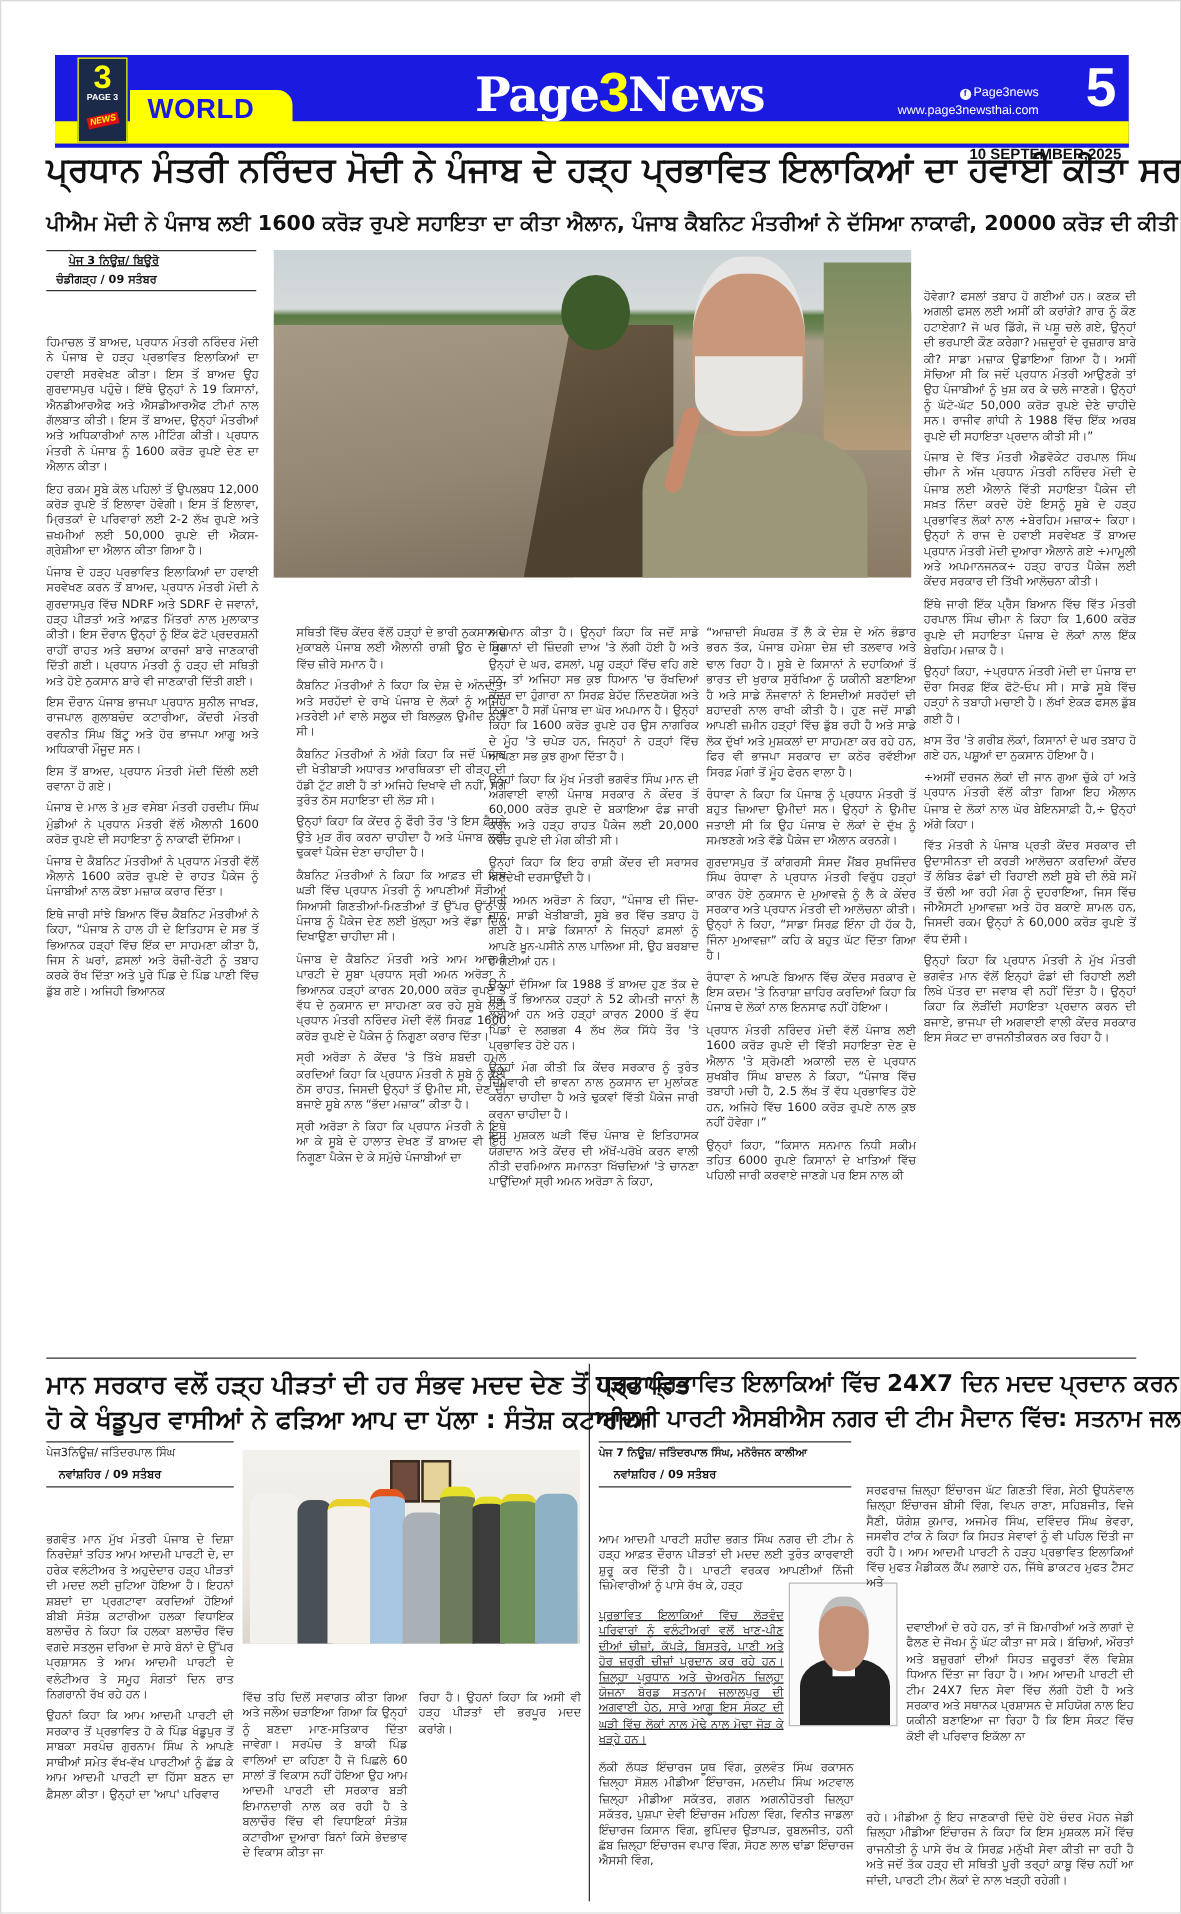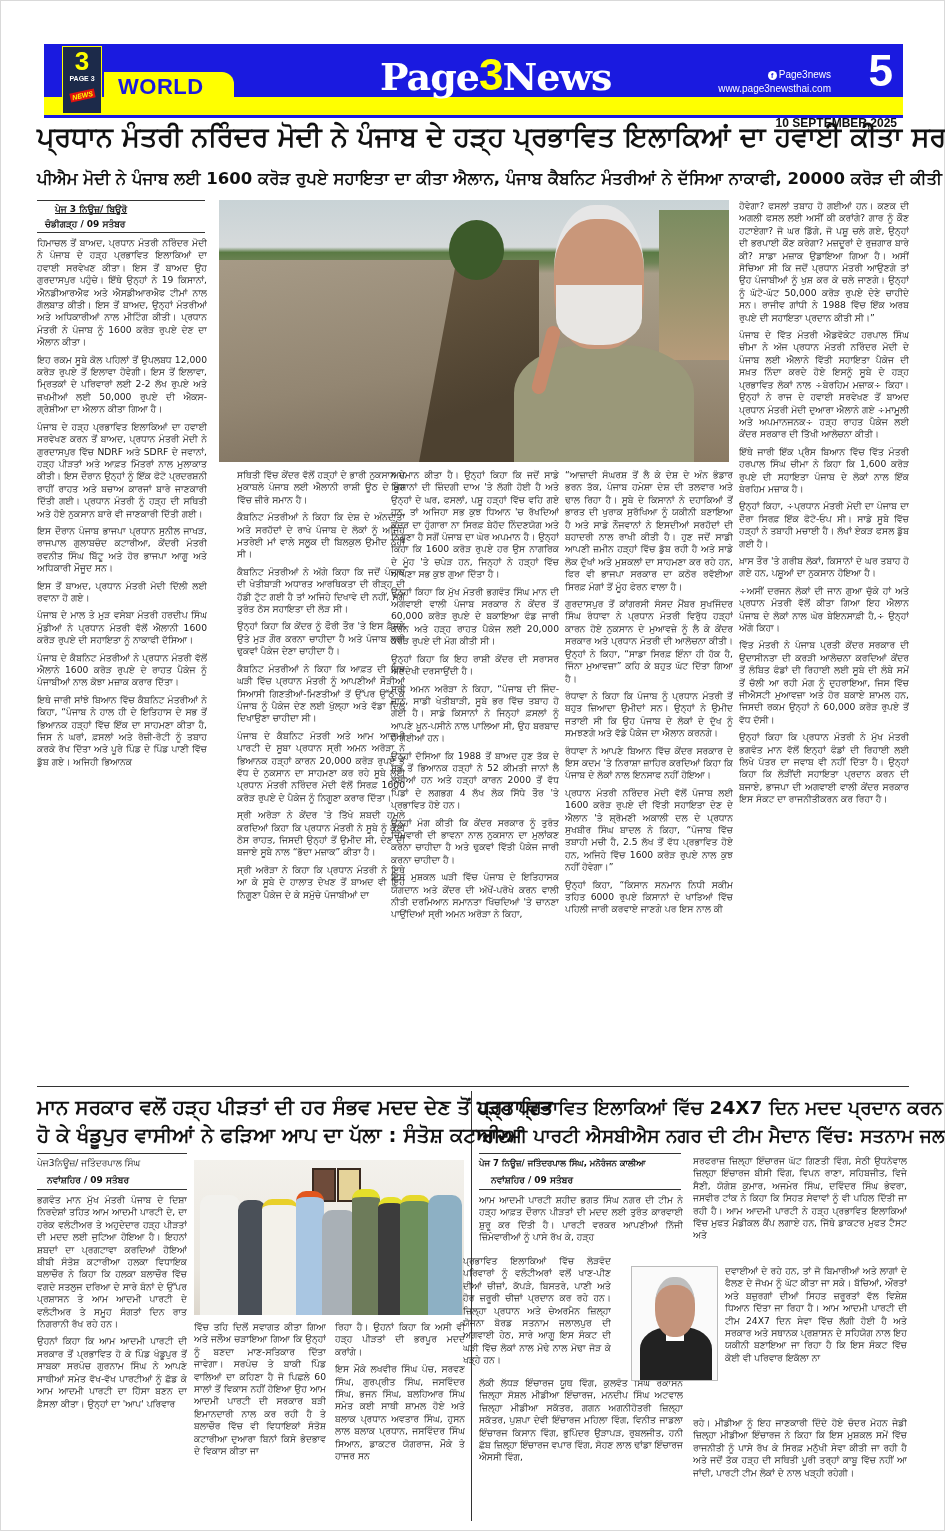--- a/index.html
+++ b/index.html
@@ -20,21 +20,21 @@
   .fb{position:absolute;right:72px;top:25px;color:#fff;font:10px "Liberation Sans",sans-serif;}
   .fb .fbicon{display:inline-block;width:9px;height:9px;border-radius:50%;background:#fff;color:#1a1ae0;font:bold 7px "Liberation Sans",sans-serif;text-align:center;line-height:9px;margin-right:2px;}
   .web{position:absolute;right:72px;top:39px;color:#fff;font:10px "Liberation Sans",sans-serif;}
   .pno{position:absolute;right:10px;top:2px;color:#fff;font:bold 44px "Liberation Sans",sans-serif;}
   .date{position:absolute;right:6px;top:55px;color:#111;font:bold 12px "Liberation Sans",sans-serif;margin-top:17px;}
   
   .h1{position:absolute;left:36px;top:120px;width:872px;text-align:center;font:bold 27px "DejaVu Sans",sans-serif;color:#111;letter-spacing:0px;white-space:nowrap;}
   .h2{position:absolute;left:36px;top:168px;width:872px;text-align:center;font:bold 16.5px "DejaVu Sans",sans-serif;color:#111;white-space:nowrap;}
   .rule{position:absolute;height:1px;background:#333;}
   .byline{position:absolute;font:bold 9px "DejaVu Sans",sans-serif;color:#111;}
-  .col{position:absolute;font:9.2px/12.4px "DejaVu Sans",sans-serif;color:#1a1a1a;text-align:justify;}
+  .col{position:absolute;font:9.2px/12.4px "DejaVu Sans",sans-serif;color:#1a1a1a;text-align:justify;margin-top:32px;}
   .col p{margin:0 0 5px 0;}
   .photo{position:absolute;overflow:hidden;}
   .ph-main{left:218px;top:199px;width:510px;height:262px;background:linear-gradient(180deg,#c9d3d6 0%,#d6dadb 18%,#5a7a44 20%,#6f8456 24%,#a89d88 28%,#9d907b 60%,#8a7a63 100%);}
   .ph-main .river{position:absolute;left:0;top:60px;width:240px;height:202px;background:linear-gradient(170deg,#a69a86,#938672 60%,#7d705e);}
   .ph-main .bank{position:absolute;left:170px;top:60px;width:150px;height:202px;background:linear-gradient(160deg,#6c5b43,#4d4130 70%);clip-path:polygon(45% 0,100% 0,100% 100%,20% 100%);}
   .ph-main .tree{position:absolute;left:230px;top:20px;width:55px;height:60px;border-radius:50%;background:#3c5a2a;}
   .ph-main .man{position:absolute;left:275px;top:5px;width:220px;height:257px;}
   .man .head{position:absolute;left:60px;top:0;width:90px;height:130px;border-radius:45% 45% 40% 40%;background:#c9977a;border-top:14px solid #e6e6e6;}
   .man .beard{position:absolute;left:62px;top:80px;width:86px;height:60px;border-radius:0 0 45% 45%;background:#e8e6e3;}
   .man .vest{position:absolute;left:20px;top:140px;width:180px;height:120px;border-radius:40% 40% 0 0;background:#9a9879;}
@@ -118,22 +118,22 @@
     <p>ਅਪਮਾਨ ਕੀਤਾ ਹੈ। ਉਨ੍ਹਾਂ ਕਿਹਾ ਕਿ ਜਦੋਂ ਸਾਡੇ ਕਿਸਾਨਾਂ ਦੀ ਜ਼ਿੰਦਗੀ ਦਾਅ 'ਤੇ ਲੱਗੀ ਹੋਈ ਹੈ ਅਤੇ ਉਨ੍ਹਾਂ ਦੇ ਘਰ, ਫਸਲਾਂ, ਪਸ਼ੂ ਹੜ੍ਹਾਂ ਵਿੱਚ ਵਹਿ ਗਏ ਹਨ, ਤਾਂ ਅਜਿਹਾ ਸਭ ਕੁਝ ਧਿਆਨ 'ਚ ਰੱਖਦਿਆਂ ਕੇਂਦਰ ਦਾ ਹੁੰਗਾਰਾ ਨਾ ਸਿਰਫ਼ ਬੇਹੱਦ ਨਿੰਦਣਯੋਗ ਅਤੇ ਨਿਗੂਣਾ ਹੈ ਸਗੋਂ ਪੰਜਾਬ ਦਾ ਘੋਰ ਅਪਮਾਨ ਹੈ। ਉਨ੍ਹਾਂ ਕਿਹਾ ਕਿ 1600 ਕਰੋੜ ਰੁਪਏ ਹਰ ਉਸ ਨਾਗਰਿਕ ਦੇ ਮੂੰਹ 'ਤੇ ਚਪੇੜ ਹਨ, ਜਿਨ੍ਹਾਂ ਨੇ ਹੜ੍ਹਾਂ ਵਿੱਚ ਆਪਣਾ ਸਭ ਕੁਝ ਗੁਆ ਦਿੱਤਾ ਹੈ।</p>
     <p>ਉਨ੍ਹਾਂ ਕਿਹਾ ਕਿ ਮੁੱਖ ਮੰਤਰੀ ਭਗਵੰਤ ਸਿੰਘ ਮਾਨ ਦੀ ਅਗਵਾਈ ਵਾਲੀ ਪੰਜਾਬ ਸਰਕਾਰ ਨੇ ਕੇਂਦਰ ਤੋਂ 60,000 ਕਰੋੜ ਰੁਪਏ ਦੇ ਬਕਾਇਆ ਫੰਡ ਜਾਰੀ ਕਰਨ ਅਤੇ ਹੜ੍ਹ ਰਾਹਤ ਪੈਕੇਜ ਲਈ 20,000 ਕਰੋੜ ਰੁਪਏ ਦੀ ਮੰਗ ਕੀਤੀ ਸੀ।</p>
     <p>ਉਨ੍ਹਾਂ ਕਿਹਾ ਕਿ ਇਹ ਰਾਸ਼ੀ ਕੇਂਦਰ ਦੀ ਸਰਾਸਰ ਅਣਦੇਖੀ ਦਰਸਾਉਂਦੀ ਹੈ।</p>
     <p>ਸ੍ਰੀ ਅਮਨ ਅਰੋੜਾ ਨੇ ਕਿਹਾ, “ਪੰਜਾਬ ਦੀ ਜਿੰਦ-ਜਾਨ, ਸਾਡੀ ਖੇਤੀਬਾੜੀ, ਸੂਬੇ ਭਰ ਵਿੱਚ ਤਬਾਹ ਹੋ ਗਈ ਹੈ। ਸਾਡੇ ਕਿਸਾਨਾਂ ਨੇ ਜਿਨ੍ਹਾਂ ਫ਼ਸਲਾਂ ਨੂੰ ਆਪਣੇ ਖ਼ੂਨ-ਪਸੀਨੇ ਨਾਲ ਪਾਲਿਆ ਸੀ, ਉਹ ਬਰਬਾਦ ਹੋ ਗਈਆਂ ਹਨ।</p>
     <p>ਉਨ੍ਹਾਂ ਦੱਸਿਆ ਕਿ 1988 ਤੋਂ ਬਾਅਦ ਹੁਣ ਤੱਕ ਦੇ ਸਭ ਤੋਂ ਭਿਆਨਕ ਹੜ੍ਹਾਂ ਨੇ 52 ਕੀਮਤੀ ਜਾਨਾਂ ਲੈ ਲਈਆਂ ਹਨ ਅਤੇ ਹੜ੍ਹਾਂ ਕਾਰਨ 2000 ਤੋਂ ਵੱਧ ਪਿੰਡਾਂ ਦੇ ਲਗਭਗ 4 ਲੱਖ ਲੋਕ ਸਿੱਧੇ ਤੌਰ 'ਤੇ ਪ੍ਰਭਾਵਿਤ ਹੋਏ ਹਨ।</p>
     <p>ਉਨ੍ਹਾਂ ਮੰਗ ਕੀਤੀ ਕਿ ਕੇਂਦਰ ਸਰਕਾਰ ਨੂੰ ਤੁਰੰਤ ਜ਼ਿੰਮੇਵਾਰੀ ਦੀ ਭਾਵਨਾ ਨਾਲ ਨੁਕਸਾਨ ਦਾ ਮੁਲਾਂਕਣ ਕਰਨਾ ਚਾਹੀਦਾ ਹੈ ਅਤੇ ਢੁਕਵਾਂ ਵਿੱਤੀ ਪੈਕੇਜ ਜਾਰੀ ਕਰਨਾ ਚਾਹੀਦਾ ਹੈ।</p>
     <p>ਇਸ ਮੁਸ਼ਕਲ ਘੜੀ ਵਿੱਚ ਪੰਜਾਬ ਦੇ ਇਤਿਹਾਸਕ ਯੋਗਦਾਨ ਅਤੇ ਕੇਂਦਰ ਦੀ ਅੱਖੋਂ-ਪਰੋਖੇ ਕਰਨ ਵਾਲੀ ਨੀਤੀ ਦਰਮਿਆਨ ਸਮਾਨਤਾ ਖਿੱਚਦਿਆਂ 'ਤੇ ਚਾਨਣਾ ਪਾਉਂਦਿਆਂ ਸ੍ਰੀ ਅਮਨ ਅਰੋੜਾ ਨੇ ਕਿਹਾ,</p>
   </div>
   <div class="col" style="left:564px;top:468px;width:168px;height:610px;overflow:hidden;">
     <p>“ਆਜ਼ਾਦੀ ਸੰਘਰਸ਼ ਤੋਂ ਲੈ ਕੇ ਦੇਸ਼ ਦੇ ਅੰਨ ਭੰਡਾਰ ਭਰਨ ਤੱਕ, ਪੰਜਾਬ ਹਮੇਸ਼ਾ ਦੇਸ਼ ਦੀ ਤਲਵਾਰ ਅਤੇ ਢਾਲ ਰਿਹਾ ਹੈ। ਸੂਬੇ ਦੇ ਕਿਸਾਨਾਂ ਨੇ ਦਹਾਕਿਆਂ ਤੋਂ ਭਾਰਤ ਦੀ ਖੁਰਾਕ ਸੁਰੱਖਿਆ ਨੂੰ ਯਕੀਨੀ ਬਣਾਇਆ ਹੈ ਅਤੇ ਸਾਡੇ ਨੌਜਵਾਨਾਂ ਨੇ ਇਸਦੀਆਂ ਸਰਹੱਦਾਂ ਦੀ ਬਹਾਦਰੀ ਨਾਲ ਰਾਖੀ ਕੀਤੀ ਹੈ। ਹੁਣ ਜਦੋਂ ਸਾਡੀ ਆਪਣੀ ਜ਼ਮੀਨ ਹੜ੍ਹਾਂ ਵਿੱਚ ਡੁੱਬ ਰਹੀ ਹੈ ਅਤੇ ਸਾਡੇ ਲੋਕ ਦੁੱਖਾਂ ਅਤੇ ਮੁਸ਼ਕਲਾਂ ਦਾ ਸਾਹਮਣਾ ਕਰ ਰਹੇ ਹਨ, ਫਿਰ ਵੀ ਭਾਜਪਾ ਸਰਕਾਰ ਦਾ ਕਠੋਰ ਰਵੱਈਆ ਸਿਰਫ਼ ਮੰਗਾਂ ਤੋਂ ਮੂੰਹ ਫੇਰਨ ਵਾਲਾ ਹੈ।</p>
+    <p>ਰੰਧਾਵਾ ਨੇ ਕਿਹਾ ਕਿ ਪੰਜਾਬ ਨੂੰ ਪ੍ਰਧਾਨ ਮੰਤਰੀ ਤੋਂ ਬਹੁਤ ਜ਼ਿਆਦਾ ਉਮੀਦਾਂ ਸਨ। ਉਨ੍ਹਾਂ ਨੇ ਉਮੀਦ ਜਤਾਈ ਸੀ ਕਿ ਉਹ ਪੰਜਾਬ ਦੇ ਲੋਕਾਂ ਦੇ ਦੁੱਖ ਨੂੰ ਸਮਝਣਗੇ ਅਤੇ ਵੱਡੇ ਪੈਕੇਜ ਦਾ ਐਲਾਨ ਕਰਨਗੇ।</p>
     <p>ਗੁਰਦਾਸਪੁਰ ਤੋਂ ਕਾਂਗਰਸੀ ਸੰਸਦ ਮੈਂਬਰ ਸੁਖਜਿੰਦਰ ਸਿੰਘ ਰੰਧਾਵਾ ਨੇ ਪ੍ਰਧਾਨ ਮੰਤਰੀ ਵਿਰੁੱਧ ਹੜ੍ਹਾਂ ਕਾਰਨ ਹੋਏ ਨੁਕਸਾਨ ਦੇ ਮੁਆਵਜ਼ੇ ਨੂੰ ਲੈ ਕੇ ਕੇਂਦਰ ਸਰਕਾਰ ਅਤੇ ਪ੍ਰਧਾਨ ਮੰਤਰੀ ਦੀ ਆਲੋਚਨਾ ਕੀਤੀ। ਉਨ੍ਹਾਂ ਨੇ ਕਿਹਾ, “ਸਾਡਾ ਸਿਰਫ਼ ਇੰਨਾ ਹੀ ਹੱਕ ਹੈ, ਜਿੰਨਾ ਮੁਆਵਜ਼ਾ” ਕਹਿ ਕੇ ਬਹੁਤ ਘੱਟ ਦਿੱਤਾ ਗਿਆ ਹੈ।</p>
-    <p>ਰੰਧਾਵਾ ਨੇ ਕਿਹਾ ਕਿ ਪੰਜਾਬ ਨੂੰ ਪ੍ਰਧਾਨ ਮੰਤਰੀ ਤੋਂ ਬਹੁਤ ਜ਼ਿਆਦਾ ਉਮੀਦਾਂ ਸਨ। ਉਨ੍ਹਾਂ ਨੇ ਉਮੀਦ ਜਤਾਈ ਸੀ ਕਿ ਉਹ ਪੰਜਾਬ ਦੇ ਲੋਕਾਂ ਦੇ ਦੁੱਖ ਨੂੰ ਸਮਝਣਗੇ ਅਤੇ ਵੱਡੇ ਪੈਕੇਜ ਦਾ ਐਲਾਨ ਕਰਨਗੇ।</p>
     <p>ਰੰਧਾਵਾ ਨੇ ਆਪਣੇ ਬਿਆਨ ਵਿੱਚ ਕੇਂਦਰ ਸਰਕਾਰ ਦੇ ਇਸ ਕਦਮ 'ਤੇ ਨਿਰਾਸ਼ਾ ਜ਼ਾਹਿਰ ਕਰਦਿਆਂ ਕਿਹਾ ਕਿ ਪੰਜਾਬ ਦੇ ਲੋਕਾਂ ਨਾਲ ਇਨਸਾਫ ਨਹੀਂ ਹੋਇਆ।</p>
     <p>ਪ੍ਰਧਾਨ ਮੰਤਰੀ ਨਰਿੰਦਰ ਮੋਦੀ ਵੱਲੋਂ ਪੰਜਾਬ ਲਈ 1600 ਕਰੋੜ ਰੁਪਏ ਦੀ ਵਿੱਤੀ ਸਹਾਇਤਾ ਦੇਣ ਦੇ ਐਲਾਨ 'ਤੇ ਸ਼੍ਰੋਮਣੀ ਅਕਾਲੀ ਦਲ ਦੇ ਪ੍ਰਧਾਨ ਸੁਖਬੀਰ ਸਿੰਘ ਬਾਦਲ ਨੇ ਕਿਹਾ, “ਪੰਜਾਬ ਵਿੱਚ ਤਬਾਹੀ ਮਚੀ ਹੈ, 2.5 ਲੱਖ ਤੋਂ ਵੱਧ ਪ੍ਰਭਾਵਿਤ ਹੋਏ ਹਨ, ਅਜਿਹੇ ਵਿੱਚ 1600 ਕਰੋੜ ਰੁਪਏ ਨਾਲ ਕੁਝ ਨਹੀਂ ਹੋਵੇਗਾ।”</p>
     <p>ਉਨ੍ਹਾਂ ਕਿਹਾ, “ਕਿਸਾਨ ਸਨਮਾਨ ਨਿਧੀ ਸਕੀਮ ਤਹਿਤ 6000 ਰੁਪਏ ਕਿਸਾਨਾਂ ਦੇ ਖਾਤਿਆਂ ਵਿੱਚ ਪਹਿਲੀ ਜਾਰੀ ਕਰਵਾਏ ਜਾਣਗੇ ਪਰ ਇਸ ਨਾਲ ਕੀ</p>
   </div>
   <div class="col" style="left:738px;top:199px;width:170px;height:879px;overflow:hidden;">
     <p>ਹੋਵੇਗਾ? ਫਸਲਾਂ ਤਬਾਹ ਹੋ ਗਈਆਂ ਹਨ। ਕਣਕ ਦੀ ਅਗਲੀ ਫਸਲ ਲਈ ਅਸੀਂ ਕੀ ਕਰਾਂਗੇ? ਗਾਰ ਨੂੰ ਕੌਣ ਹਟਾਏਗਾ? ਜੋ ਘਰ ਡਿੱਗੇ, ਜੋ ਪਸ਼ੂ ਚਲੇ ਗਏ, ਉਨ੍ਹਾਂ ਦੀ ਭਰਪਾਈ ਕੌਣ ਕਰੇਗਾ? ਮਜ਼ਦੂਰਾਂ ਦੇ ਰੁਜ਼ਗਾਰ ਬਾਰੇ ਕੀ? ਸਾਡਾ ਮਜ਼ਾਕ ਉਡਾਇਆ ਗਿਆ ਹੈ। ਅਸੀਂ ਸੋਚਿਆ ਸੀ ਕਿ ਜਦੋਂ ਪ੍ਰਧਾਨ ਮੰਤਰੀ ਆਉਣਗੇ ਤਾਂ ਉਹ ਪੰਜਾਬੀਆਂ ਨੂੰ ਖੁਸ਼ ਕਰ ਕੇ ਚਲੇ ਜਾਣਗੇ। ਉਨ੍ਹਾਂ ਨੂੰ ਘੱਟੋ-ਘੱਟ 50,000 ਕਰੋੜ ਰੁਪਏ ਦੇਣੇ ਚਾਹੀਦੇ ਸਨ। ਰਾਜੀਵ ਗਾਂਧੀ ਨੇ 1988 ਵਿੱਚ ਇੱਕ ਅਰਬ ਰੁਪਏ ਦੀ ਸਹਾਇਤਾ ਪ੍ਰਦਾਨ ਕੀਤੀ ਸੀ।”</p>
     <p>ਪੰਜਾਬ ਦੇ ਵਿੱਤ ਮੰਤਰੀ ਐਡਵੋਕੇਟ ਹਰਪਾਲ ਸਿੰਘ ਚੀਮਾ ਨੇ ਅੱਜ ਪ੍ਰਧਾਨ ਮੰਤਰੀ ਨਰਿੰਦਰ ਮੋਦੀ ਦੇ ਪੰਜਾਬ ਲਈ ਐਲਾਨੇ ਵਿੱਤੀ ਸਹਾਇਤਾ ਪੈਕੇਜ ਦੀ ਸਖ਼ਤ ਨਿੰਦਾ ਕਰਦੇ ਹੋਏ ਇਸਨੂੰ ਸੂਬੇ ਦੇ ਹੜ੍ਹ ਪ੍ਰਭਾਵਿਤ ਲੋਕਾਂ ਨਾਲ ÷ਬੇਰਹਿਮ ਮਜ਼ਾਕ÷ ਕਿਹਾ। ਉਨ੍ਹਾਂ ਨੇ ਰਾਜ ਦੇ ਹਵਾਈ ਸਰਵੇਖਣ ਤੋਂ ਬਾਅਦ ਪ੍ਰਧਾਨ ਮੰਤਰੀ ਮੋਦੀ ਦੁਆਰਾ ਐਲਾਨੇ ਗਏ ÷ਮਾਮੂਲੀ ਅਤੇ ਅਪਮਾਨਜਨਕ÷ ਹੜ੍ਹ ਰਾਹਤ ਪੈਕੇਜ ਲਈ ਕੇਂਦਰ ਸਰਕਾਰ ਦੀ ਤਿੱਖੀ ਆਲੋਚਨਾ ਕੀਤੀ।</p>
     <p>ਇੱਥੇ ਜਾਰੀ ਇੱਕ ਪ੍ਰੈਸ ਬਿਆਨ ਵਿੱਚ ਵਿੱਤ ਮੰਤਰੀ ਹਰਪਾਲ ਸਿੰਘ ਚੀਮਾ ਨੇ ਕਿਹਾ ਕਿ 1,600 ਕਰੋੜ ਰੁਪਏ ਦੀ ਸਹਾਇਤਾ ਪੰਜਾਬ ਦੇ ਲੋਕਾਂ ਨਾਲ ਇੱਕ ਬੇਰਹਿਮ ਮਜ਼ਾਕ ਹੈ।</p>
     <p>ਉਨ੍ਹਾਂ ਕਿਹਾ, ÷ਪ੍ਰਧਾਨ ਮੰਤਰੀ ਮੋਦੀ ਦਾ ਪੰਜਾਬ ਦਾ ਦੌਰਾ ਸਿਰਫ਼ ਇੱਕ ਫੋਟੋ-ਓਪ ਸੀ। ਸਾਡੇ ਸੂਬੇ ਵਿੱਚ ਹੜ੍ਹਾਂ ਨੇ ਤਬਾਹੀ ਮਚਾਈ ਹੈ। ਲੱਖਾਂ ਏਕੜ ਫਸਲ ਡੁੱਬ ਗਈ ਹੈ।</p>
     <p>ਖ਼ਾਸ ਤੌਰ 'ਤੇ ਗਰੀਬ ਲੋਕਾਂ, ਕਿਸਾਨਾਂ ਦੇ ਘਰ ਤਬਾਹ ਹੋ ਗਏ ਹਨ, ਪਸ਼ੂਆਂ ਦਾ ਨੁਕਸਾਨ ਹੋਇਆ ਹੈ।</p>
@@ -168,32 +168,31 @@
 
   <div class="col" style="left:36px;top:1193px;width:150px;height:330px;overflow:hidden;">
     <p>ਭਗਵੰਤ ਮਾਨ ਮੁੱਖ ਮੰਤਰੀ ਪੰਜਾਬ ਦੇ ਦਿਸ਼ਾ ਨਿਰਦੇਸ਼ਾਂ ਤਹਿਤ ਆਮ ਆਦਮੀ ਪਾਰਟੀ ਦੇ, ਦਾ ਹਰੇਕ ਵਲੰਟੀਅਰ ਤੇ ਅਹੁਦੇਦਾਰ ਹੜ੍ਹ ਪੀੜਤਾਂ ਦੀ ਮਦਦ ਲਈ ਜੁਟਿਆ ਹੋਇਆ ਹੈ। ਇਹਨਾਂ ਸ਼ਬਦਾਂ ਦਾ ਪ੍ਰਗਟਾਵਾ ਕਰਦਿਆਂ ਹੋਇਆਂ ਬੀਬੀ ਸੰਤੋਸ਼ ਕਟਾਰੀਆ ਹਲਕਾ ਵਿਧਾਇਕ ਬਲਾਚੌਰ ਨੇ ਕਿਹਾ ਕਿ ਹਲਕਾ ਬਲਾਚੌਰ ਵਿੱਚ ਵਗਦੇ ਸਤਲੁਜ ਦਰਿਆ ਦੇ ਸਾਰੇ ਬੰਨਾਂ ਦੇ ਉੱਪਰ ਪ੍ਰਸ਼ਾਸਨ ਤੇ ਆਮ ਆਦਮੀ ਪਾਰਟੀ ਦੇ ਵਲੰਟੀਅਰ ਤੇ ਸਮੂਹ ਸੰਗਤਾਂ ਦਿਨ ਰਾਤ ਨਿਗਰਾਨੀ ਰੱਖ ਰਹੇ ਹਨ।</p>
     <p>ਉਹਨਾਂ ਕਿਹਾ ਕਿ ਆਮ ਆਦਮੀ ਪਾਰਟੀ ਦੀ ਸਰਕਾਰ ਤੋਂ ਪ੍ਰਭਾਵਿਤ ਹੋ ਕੇ ਪਿੰਡ ਖੰਡੂਪੁਰ ਤੋਂ ਸਾਬਕਾ ਸਰਪੰਚ ਗੁਰਨਾਮ ਸਿੰਘ ਨੇ ਆਪਣੇ ਸਾਥੀਆਂ ਸਮੇਤ ਵੱਖ-ਵੱਖ ਪਾਰਟੀਆਂ ਨੂੰ ਛੱਡ ਕੇ ਆਮ ਆਦਮੀ ਪਾਰਟੀ ਦਾ ਹਿੱਸਾ ਬਣਨ ਦਾ ਫ਼ੈਸਲਾ ਕੀਤਾ। ਉਨ੍ਹਾਂ ਦਾ 'ਆਪ' ਪਰਿਵਾਰ</p>
   </div>
   <div class="col" style="left:193px;top:1320px;width:132px;height:200px;overflow:hidden;">
     <p>ਵਿੱਚ ਤਹਿ ਦਿਲੋਂ ਸਵਾਗਤ ਕੀਤਾ ਗਿਆ ਅਤੇ ਜਲੌਅ ਚੜਾਇਆ ਗਿਆ ਕਿ ਉਨ੍ਹਾਂ ਨੂੰ ਬਣਦਾ ਮਾਣ-ਸਤਿਕਾਰ ਦਿੱਤਾ ਜਾਵੇਗਾ। ਸਰਪੰਚ ਤੇ ਬਾਕੀ ਪਿੰਡ ਵਾਲਿਆਂ ਦਾ ਕਹਿਣਾ ਹੈ ਜੋ ਪਿਛਲੇ 60 ਸਾਲਾਂ ਤੋਂ ਵਿਕਾਸ ਨਹੀਂ ਹੋਇਆ ਉਹ ਆਮ ਆਦਮੀ ਪਾਰਟੀ ਦੀ ਸਰਕਾਰ ਬੜੀ ਇਮਾਨਦਾਰੀ ਨਾਲ ਕਰ ਰਹੀ ਹੈ ਤੇ ਬਲਾਚੌਰ ਵਿੱਚ ਵੀ ਵਿਧਾਇਕਾਂ ਸੰਤੋਸ਼ ਕਟਾਰੀਆ ਦੁਆਰਾ ਬਿਨਾਂ ਕਿਸੇ ਭੇਦਭਾਵ ਦੇ ਵਿਕਾਸ ਕੀਤਾ ਜਾ</p>
   </div>
   <div class="col" style="left:334px;top:1320px;width:130px;height:200px;overflow:hidden;">
     <p>ਰਿਹਾ ਹੈ। ਉਹਨਾਂ ਕਿਹਾ ਕਿ ਅਸੀ ਵੀ ਹੜ੍ਹ ਪੀੜਤਾਂ ਦੀ ਭਰਪੂਰ ਮਦਦ ਕਰਾਂਗੇ।</p>
-    <p>ਇਸ ਮੌਕੇ ਲਖਵੀਰ ਸਿੰਘ ਪੰਚ, ਸਰਵਣ ਸਿੰਘ, ਗੁਰਪ੍ਰੀਤ ਸਿੰਘ, ਜਸਵਿੰਦਰ ਸਿੰਘ, ਭਜਨ ਸਿੰਘ, ਬਲਹਿਆਰ ਸਿੰਘ ਸਮੇਤ ਕਈ ਸਾਥੀ ਸ਼ਾਮਲ ਹੋਏ ਅਤੇ ਬਲਾਕ ਪ੍ਰਧਾਨ ਅਵਤਾਰ ਸਿੰਘ, ਹੁਸਨ ਲਾਲ ਬਲਾਕ ਪ੍ਰਧਾਨ, ਜਸਵਿੰਦਰ ਸਿੰਘ ਸਿਆਨ, ਡਾਕਟਰ ਯੋਗਰਾਜ, ਮੌਕੇ ਤੇ ਹਾਜਰ ਸਨ</p>
   </div>
 
   <div class="sub-h" style="left:476px;top:1093px;width:434px;font-size:18.5px;">ਹੜ੍ਹ ਪ੍ਰਭਾਵਿਤ ਇਲਾਕਿਆਂ ਵਿੱਚ 24X7 ਦਿਨ ਮਦਦ ਪ੍ਰਦਾਨ ਕਰਨ ਲਈ ਆਮ</div>
   <div class="sub-h" style="left:476px;top:1121px;width:434px;font-size:18.5px;">ਆਦਮੀ ਪਾਰਟੀ ਐਸਬੀਐਸ ਨਗਰ ਦੀ ਟੀਮ ਮੈਦਾਨ ਵਿੱਚ: ਸਤਨਾਮ ਜਲਾਲਪੁਰ</div>
   <div class="rule" style="left:478px;top:1152px;width:202px;"></div>
   <div class="byline" style="left:478px;top:1157px;font-size:8.5px;">ਪੇਜ 7 ਨਿਊਜ਼/ ਜਤਿੰਦਰਪਾਲ ਸਿੰਘ, ਮਨੋਰੰਜਨ ਕਾਲੀਆ</div>
   <div class="byline" style="left:490px;top:1174px;">ਨਵਾਂਸ਼ਹਿਰ / 09 ਸਤੰਬਰ</div>
   <div class="rule" style="left:478px;top:1188px;width:202px;"></div>
 
   <div class="col" style="left:478px;top:1193px;width:204px;height:60px;overflow:hidden;">ਆਮ ਆਦਮੀ ਪਾਰਟੀ ਸ਼ਹੀਦ ਭਗਤ ਸਿੰਘ ਨਗਰ ਦੀ ਟੀਮ ਨੇ ਹੜ੍ਹ ਆਫ਼ਤ ਦੌਰਾਨ ਪੀੜਤਾਂ ਦੀ ਮਦਦ ਲਈ ਤੁਰੰਤ ਕਾਰਵਾਈ ਸ਼ੁਰੂ ਕਰ ਦਿੱਤੀ ਹੈ। ਪਾਰਟੀ ਵਰਕਰ ਆਪਣੀਆਂ ਨਿੱਜੀ ਜ਼ਿੰਮੇਵਾਰੀਆਂ ਨੂੰ ਪਾਸੇ ਰੱਖ ਕੇ, ਹੜ੍ਹ</div>
-  <div class="col" style="left:462px;top:1254px;width:148px;height:118px;overflow:hidden;">ਪ੍ਰਭਾਵਿਤ ਇਲਾਕਿਆਂ ਵਿੱਚ ਲੋੜਵੰਦ ਪਰਿਵਾਰਾਂ ਨੂੰ ਵਲੰਟੀਅਰਾਂ ਵਲੋਂ ਖਾਣ-ਪੀਣ ਦੀਆਂ ਚੀਜ਼ਾਂ, ਕੱਪੜੇ, ਬਿਸਤਰੇ, ਪਾਣੀ ਅਤੇ ਹੋਰ ਜ਼ਰੂਰੀ ਚੀਜ਼ਾਂ ਪ੍ਰਦਾਨ ਕਰ ਰਹੇ ਹਨ। ਜ਼ਿਲ੍ਹਾ ਪ੍ਰਧਾਨ ਅਤੇ ਚੇਅਰਮੈਨ ਜ਼ਿਲ੍ਹਾ ਯੋਜਨਾ ਬੋਰਡ ਸਤਨਾਮ ਜਲਾਲਪੁਰ ਦੀ ਅਗਵਾਈ ਹੇਠ, ਸਾਰੇ ਆਗੂ ਇਸ ਸੰਕਟ ਦੀ ਘੜੀ ਵਿੱਚ ਲੋਕਾਂ ਨਾਲ ਮੋਢੇ ਨਾਲ ਮੋਢਾ ਜੋੜ ਕੇ ਖੜ੍ਹੇ ਹਨ।</div>
+  <div class="col" style="left:478px;top:1254px;width:148px;height:118px;overflow:hidden;text-decoration:underline;">ਪ੍ਰਭਾਵਿਤ ਇਲਾਕਿਆਂ ਵਿੱਚ ਲੋੜਵੰਦ ਪਰਿਵਾਰਾਂ ਨੂੰ ਵਲੰਟੀਅਰਾਂ ਵਲੋਂ ਖਾਣ-ਪੀਣ ਦੀਆਂ ਚੀਜ਼ਾਂ, ਕੱਪੜੇ, ਬਿਸਤਰੇ, ਪਾਣੀ ਅਤੇ ਹੋਰ ਜ਼ਰੂਰੀ ਚੀਜ਼ਾਂ ਪ੍ਰਦਾਨ ਕਰ ਰਹੇ ਹਨ। ਜ਼ਿਲ੍ਹਾ ਪ੍ਰਧਾਨ ਅਤੇ ਚੇਅਰਮੈਨ ਜ਼ਿਲ੍ਹਾ ਯੋਜਨਾ ਬੋਰਡ ਸਤਨਾਮ ਜਲਾਲਪੁਰ ਦੀ ਅਗਵਾਈ ਹੇਠ, ਸਾਰੇ ਆਗੂ ਇਸ ਸੰਕਟ ਦੀ ਘੜੀ ਵਿੱਚ ਲੋਕਾਂ ਨਾਲ ਮੋਢੇ ਨਾਲ ਮੋਢਾ ਜੋੜ ਕੇ ਖੜ੍ਹੇ ਹਨ।</div>
   <div class="col" style="left:478px;top:1376px;width:204px;height:140px;overflow:hidden;">ਲੱਕੀ ਲੱਧੜ ਇੰਚਾਰਜ ਯੂਥ ਵਿੰਗ, ਕੁਲਵੰਤ ਸਿੰਘ ਰਕਾਸਨ ਜ਼ਿਲ੍ਹਾ ਸੋਸ਼ਲ ਮੀਡੀਆ ਇੰਚਾਰਜ, ਮਨਦੀਪ ਸਿੰਘ ਅਟਵਾਲ ਜ਼ਿਲ੍ਹਾ ਮੀਡੀਆ ਸਕੱਤਰ, ਗਗਨ ਅਗਨੀਹੋਤਰੀ ਜ਼ਿਲ੍ਹਾ ਸਕੱਤਰ, ਪੁਸ਼ਪਾ ਦੇਵੀ ਇੰਚਾਰਜ ਮਹਿਲਾ ਵਿੰਗ, ਵਿਨੀਤ ਜਾਡਲਾ ਇੰਚਾਰਜ ਕਿਸਾਨ ਵਿੰਗ, ਭੁਪਿੰਦਰ ਉੜਾਪੜ, ਰੁਬਲਜੀਤ, ਹਨੀ ਛੱਬ ਜ਼ਿਲ੍ਹਾ ਇੰਚਾਰਜ ਵਪਾਰ ਵਿੰਗ, ਸੋਹਣ ਲਾਲ ਢਾਂਡਾ ਇੰਚਾਰਜ ਐਸਸੀ ਵਿੰਗ,</div>
 
   <div class="photo ph-portrait">
     <div class="coat"></div>
     <div class="collar"></div>
     <div class="face"></div>
   </div>
 
   <div class="col" style="left:692px;top:1154px;width:214px;height:108px;overflow:hidden;">ਸਰਫਰਾਜ਼ ਜ਼ਿਲ੍ਹਾ ਇੰਚਾਰਜ ਘੱਟ ਗਿਣਤੀ ਵਿੰਗ, ਸੇਠੀ ਉਧਨੋਵਾਲ ਜ਼ਿਲ੍ਹਾ ਇੰਚਾਰਜ ਬੀਸੀ ਵਿੰਗ, ਵਿਪਨ ਰਾਣਾ, ਸਹਿਬਜੀਤ, ਵਿਜੇ ਸੈਣੀ, ਯੋਗੇਸ਼ ਕੁਮਾਰ, ਅਜਮੇਰ ਸਿੰਘ, ਦਵਿੰਦਰ ਸਿੰਘ ਭੇਵਰਾ, ਜਸਵੀਰ ਟਾਂਕ ਨੇ ਕਿਹਾ ਕਿ ਸਿਹਤ ਸੇਵਾਵਾਂ ਨੂੰ ਵੀ ਪਹਿਲ ਦਿੱਤੀ ਜਾ ਰਹੀ ਹੈ। ਆਮ ਆਦਮੀ ਪਾਰਟੀ ਨੇ ਹੜ੍ਹ ਪ੍ਰਭਾਵਿਤ ਇਲਾਕਿਆਂ ਵਿੱਚ ਮੁਫਤ ਮੈਡੀਕਲ ਕੈਂਪ ਲਗਾਏ ਹਨ, ਜਿੱਥੇ ਡਾਕਟਰ ਮੁਫਤ ਟੈਸਟ ਅਤੇ</div>
   <div class="col" style="left:724px;top:1264px;width:182px;height:152px;overflow:hidden;">ਦਵਾਈਆਂ ਦੇ ਰਹੇ ਹਨ, ਤਾਂ ਜੋ ਬਿਮਾਰੀਆਂ ਅਤੇ ਲਾਗਾਂ ਦੇ ਫੈਲਣ ਦੇ ਜੋਖਮ ਨੂੰ ਘੱਟ ਕੀਤਾ ਜਾ ਸਕੇ। ਬੱਚਿਆਂ, ਔਰਤਾਂ ਅਤੇ ਬਜ਼ੁਰਗਾਂ ਦੀਆਂ ਸਿਹਤ ਜ਼ਰੂਰਤਾਂ ਵੱਲ ਵਿਸ਼ੇਸ਼ ਧਿਆਨ ਦਿੱਤਾ ਜਾ ਰਿਹਾ ਹੈ। ਆਮ ਆਦਮੀ ਪਾਰਟੀ ਦੀ ਟੀਮ 24X7 ਦਿਨ ਸੇਵਾ ਵਿੱਚ ਲੱਗੀ ਹੋਈ ਹੈ ਅਤੇ ਸਰਕਾਰ ਅਤੇ ਸਥਾਨਕ ਪ੍ਰਸ਼ਾਸਨ ਦੇ ਸਹਿਯੋਗ ਨਾਲ ਇਹ ਯਕੀਨੀ ਬਣਾਇਆ ਜਾ ਰਿਹਾ ਹੈ ਕਿ ਇਸ ਸੰਕਟ ਵਿੱਚ ਕੋਈ ਵੀ ਪਰਿਵਾਰ ਇਕੱਲਾ ਨਾ</div>

